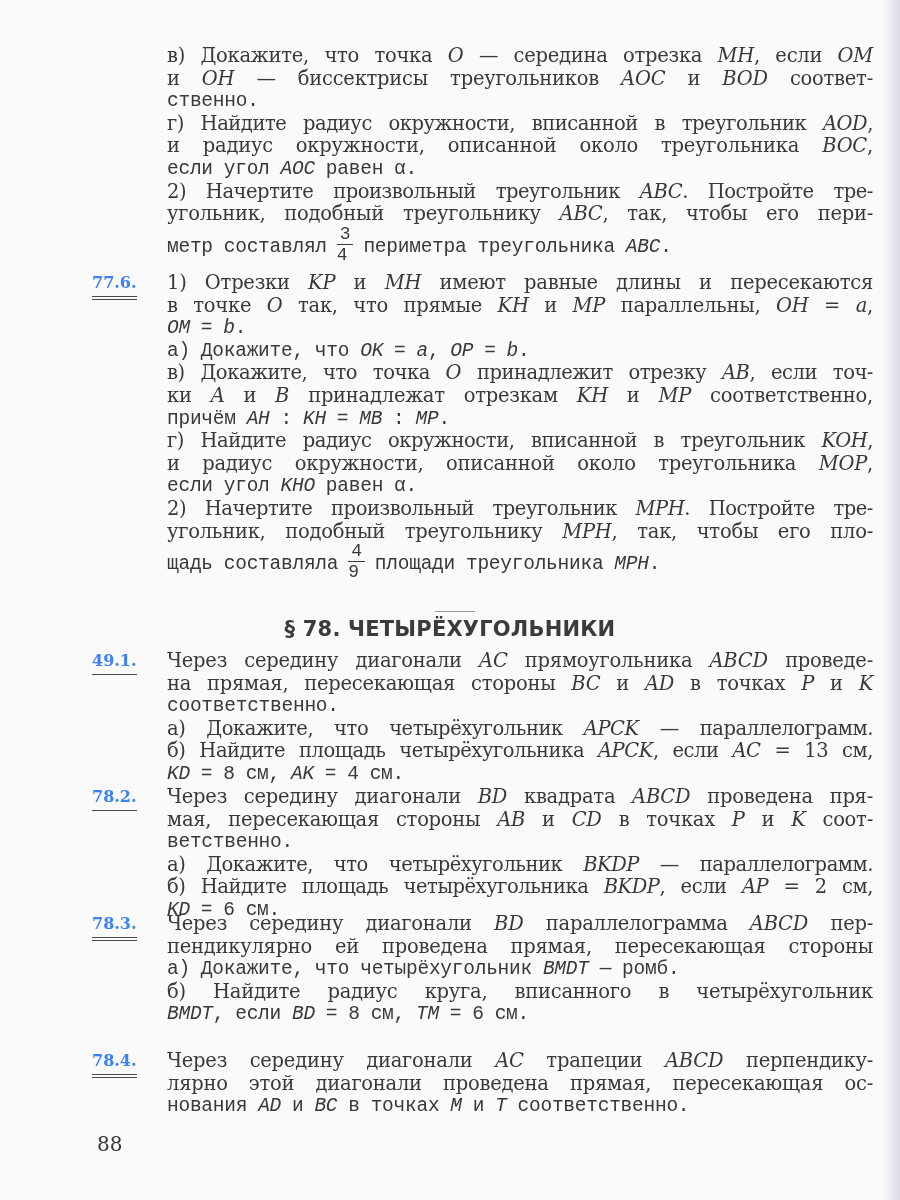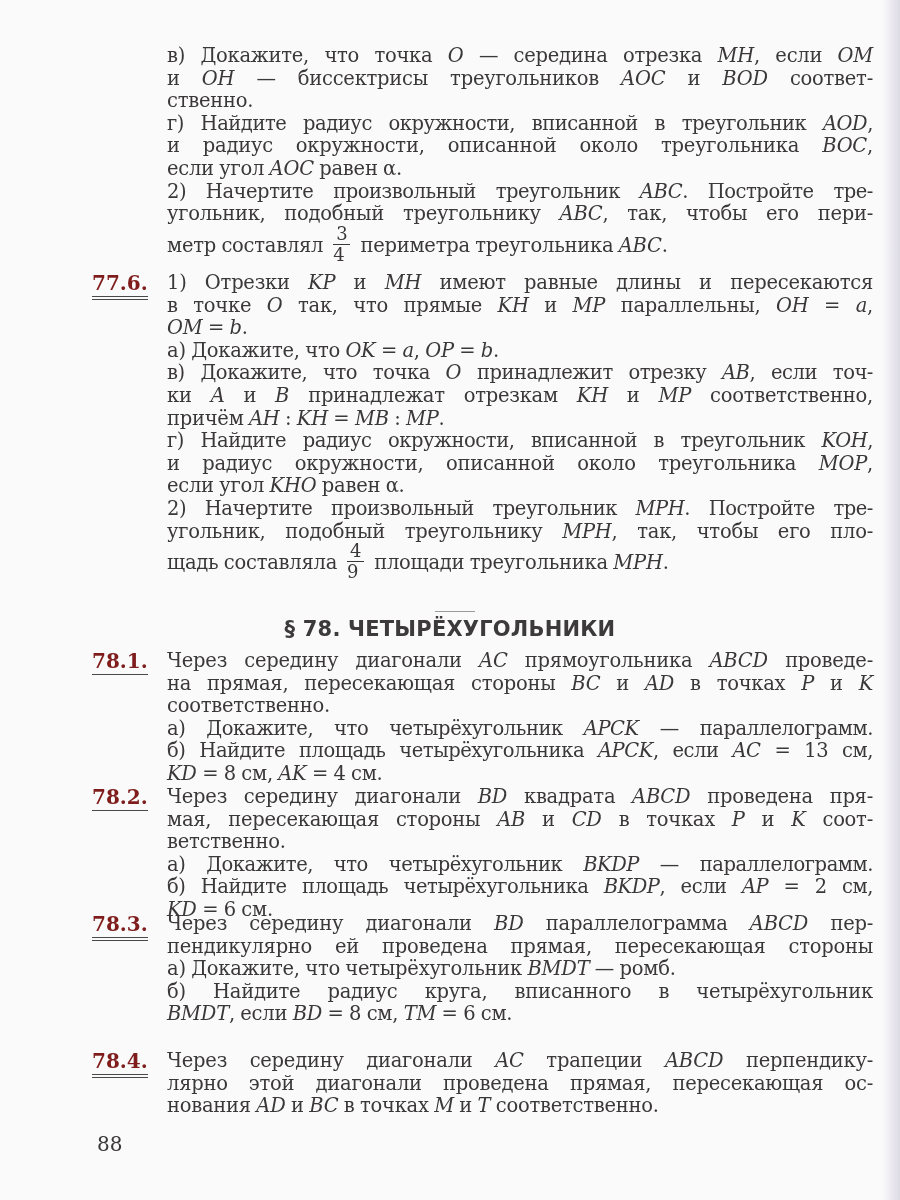--- a/index.html
+++ b/index.html
@@ -33,29 +33,30 @@
     }
     .line {
       display: block;
       text-align: justify;
       text-align-last: justify;
       white-space: nowrap;
       height: 22.6px;
     }
     .line.last {
       text-align-last: left;
+      font-family: Liberation Mono, monospace;
     }
     i, .m { font-style: italic; }
     .num {
       position: absolute;
       left: 92px;
       font-weight: bold;
-      font-size: 20px;
+      font-size: 16px;
       letter-spacing: 0px;
-      color: #7f1d1d;
+      color: #3b82f6;
     }
     .num span { display: inline-block; padding-bottom: 1px; }
     .num.single span { border-bottom: 1.5px solid #4a4848; }
     .num.double span { border-bottom: 4px double #4a4848; }
     .frac {
       display: inline-block;
       vertical-align: middle;
       text-align: center;
       font-size: 18px;
       line-height: 20px;
@@ -115,21 +116,21 @@
     <span class="line">и радиус окружности, описанной около треугольника <i>MOP</i>,</span>
     <span class="line last">если угол <i>KHO</i> равен α.</span>
     <span class="line tight">2) Начертите произвольный треугольник <i>MPH</i>. Постройте тре-</span>
     <span class="line">угольник, подобный треугольнику <i>MPH</i>, так, чтобы его пло-</span>
     <span class="line last" style="height:40px; line-height:40px;">щадь составляла<span class="frac"><span class="n">4</span><span class="d">9</span></span>площади треугольника <i>MPH</i>.</span>
   </div>
 
   <div class="section-rule"></div>
   <div class="section-title">§ 78. ЧЕТЫРЁХУГОЛЬНИКИ</div>
 
-  <div class="num single" style="top:650px;"><span>78.1.</span></div>
+  <div class="num single" style="top:650px;"><span>49.1.</span></div>
   <div class="para" style="top:650px;">
     <span class="line">Через середину диагонали <i>AC</i> прямоугольника <i>ABCD</i> проведе-</span>
     <span class="line">на прямая, пересекающая стороны <i>BC</i> и <i>AD</i> в точках <i>P</i> и <i>K</i></span>
     <span class="line last">соответственно.</span>
     <span class="line tight">а) Докажите, что четырёхугольник <i>APCK</i> — параллелограмм.</span>
     <span class="line tight">б) Найдите площадь четырёхугольника <i>APCK</i>, если <i>AC</i> = 13 см,</span>
     <span class="line last"><i>KD</i> = 8 см, <i>AK</i> = 4 см.</span>
   </div>
 
   <div class="num single" style="top:786px;"><span>78.2.</span></div>

